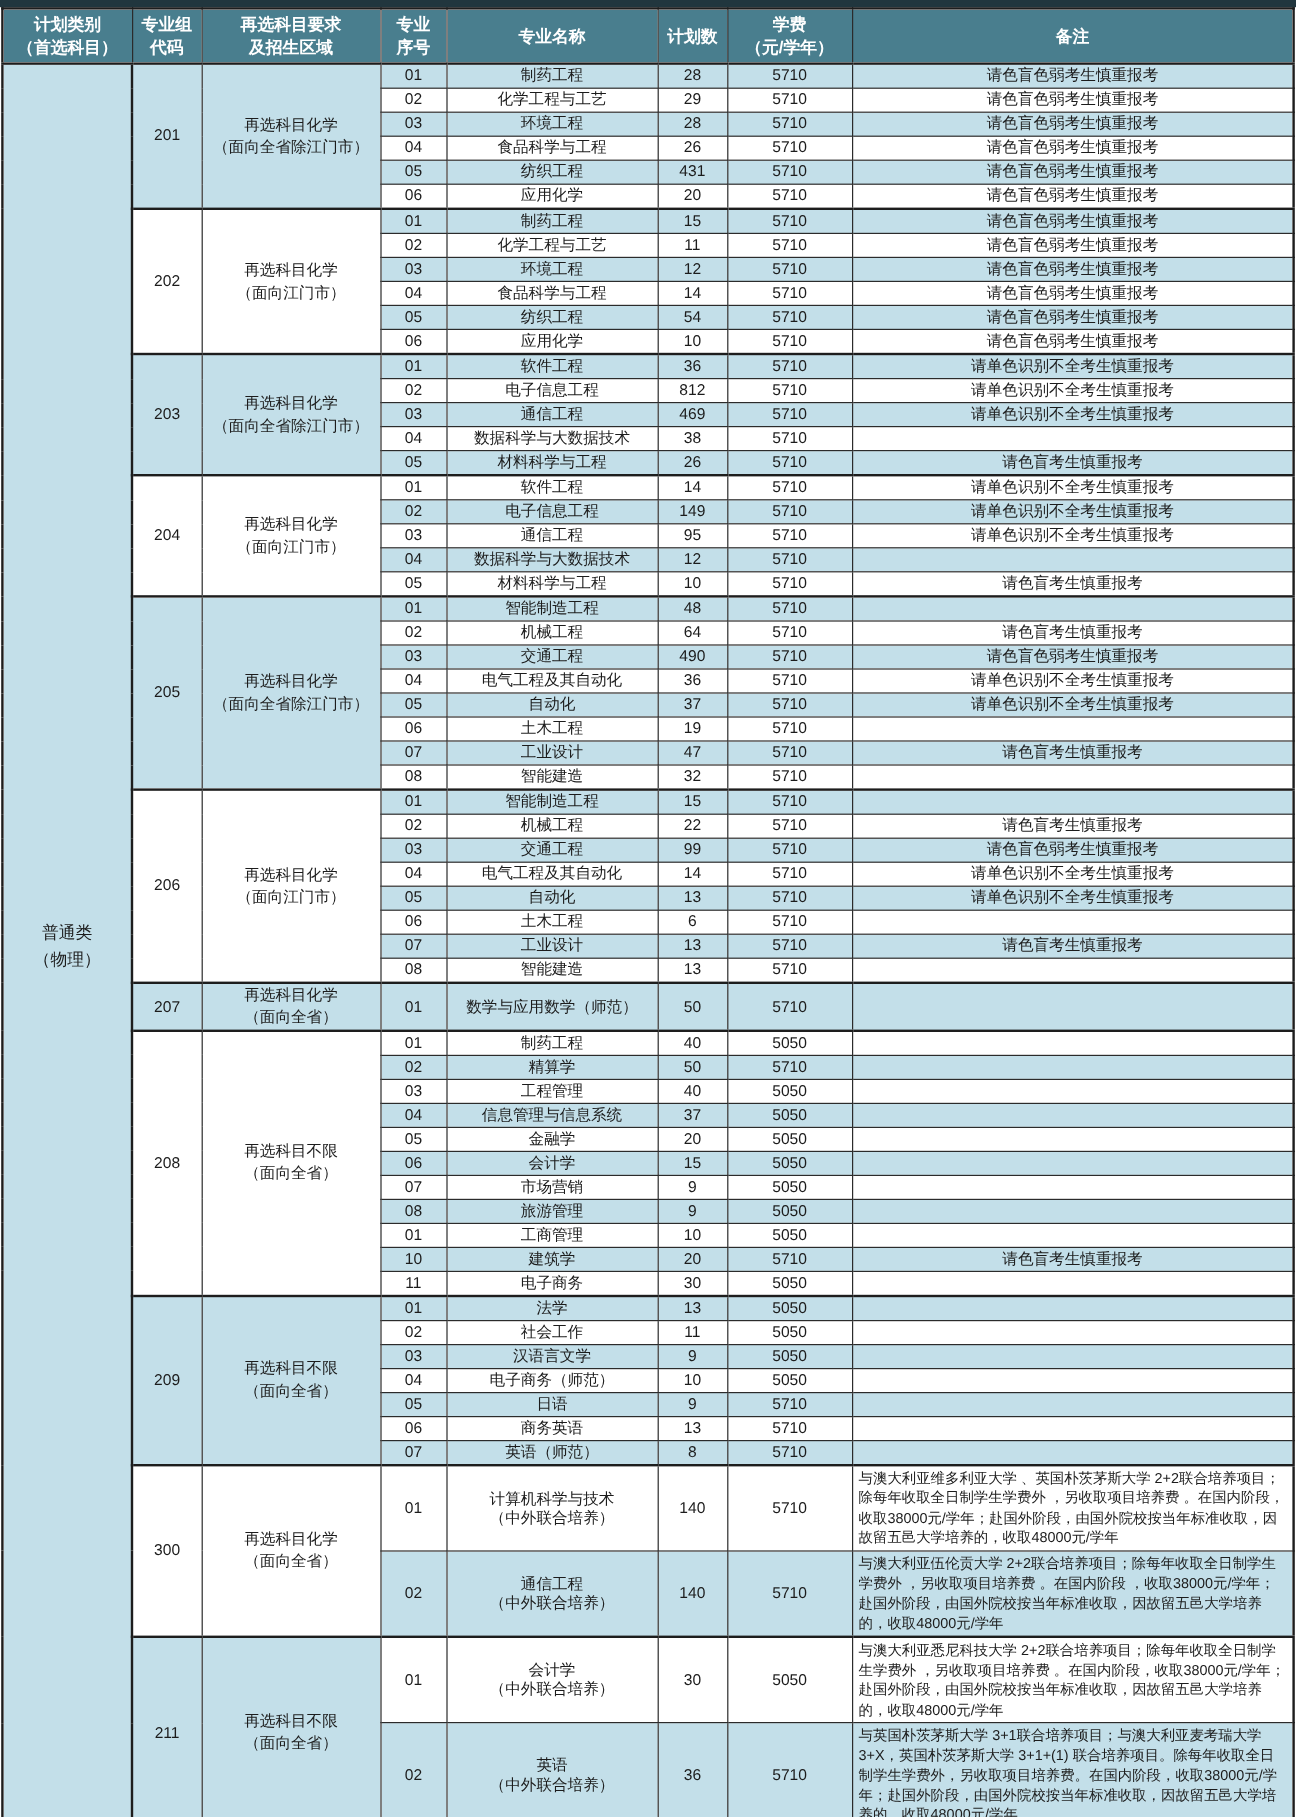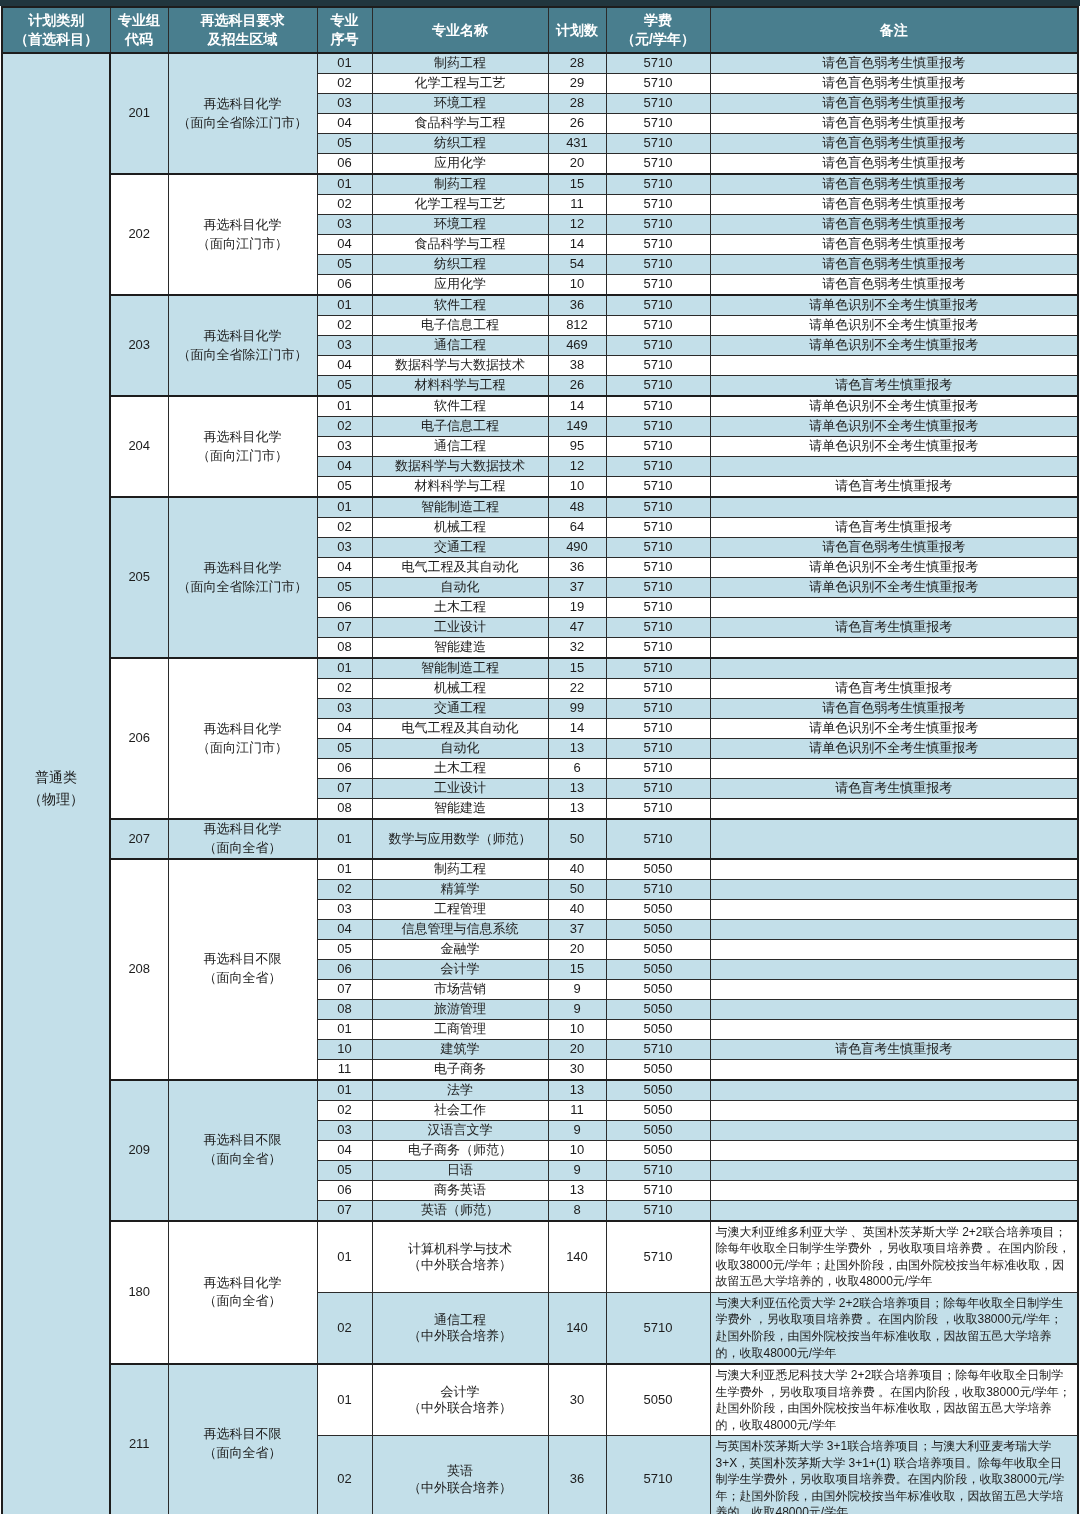--- a/index.html
+++ b/index.html
@@ -482,21 +482,21 @@
           <td class="detail"></td>
         </tr>
         <tr class="band-blue">
           <td class="detail">07</td>
           <td class="detail">英语（师范）</td>
           <td class="detail">8</td>
           <td class="detail">5710</td>
           <td class="detail"></td>
         </tr>
         <tr class="band-white group-first tall">
-          <td rowspan="2" class="group-code cell-white">180</td>
+          <td rowspan="2" class="group-code cell-white">300</td>
           <td rowspan="2" class="group-req cell-white">再选科目化学
 （面向全省）</td>
           <td class="detail">01</td>
           <td class="detail">计算机科学与技术
 （中外联合培养）</td>
           <td class="detail">140</td>
           <td class="detail">5710</td>
           <td class="detail remark-left">与澳大利亚维多利亚大学 、英国朴茨茅斯大学 2+2联合培养项目；除每年收取全日制学生学费外 ，另收取项目培养费 。在国内阶段，收取38000元/学年；赴国外阶段，由国外院校按当年标准收取，因故留五邑大学培养的，收取48000元/学年</td>
         </tr>
         <tr class="band-blue tall">

